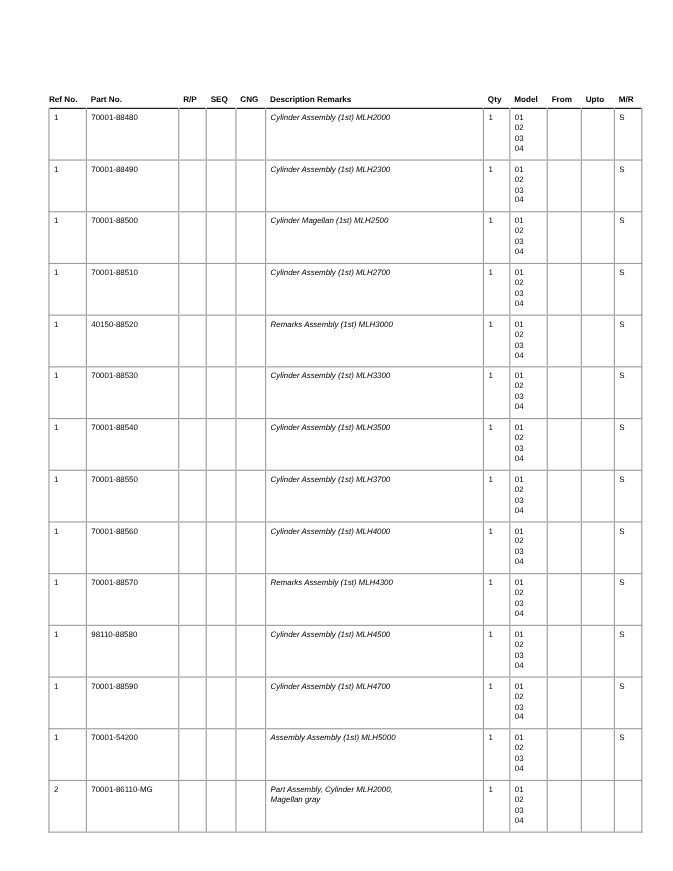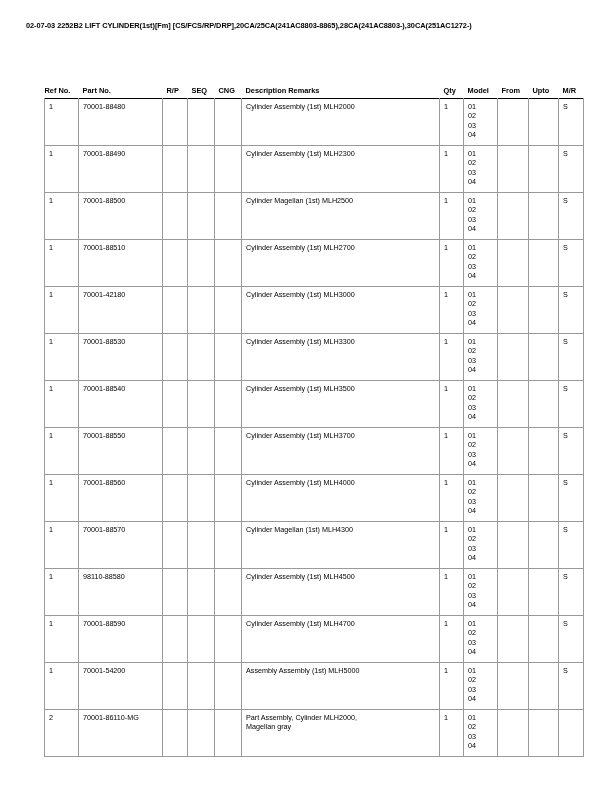--- a/index.html
+++ b/index.html
@@ -99,33 +99,33 @@
     overflow: hidden;
   }
   table.parts tbody td.last-col {
     border-right: 0.7px solid #9a9a9a;
   }
   table.parts tbody tr:first-child td {
     border-top: none;
   }
   table.parts tbody td.cell-desc {
     white-space: pre-line;
+    font-style: italic;
   }
   table.parts tbody td.cell-model {
     white-space: pre-line;
     line-height: 9.4px;
     margin-left: 28px;
   }
 </style>
 </head>
 <body>
 
 <div class="page">
 
-  <div class="doc-title">02-07-03 2252B2 LIFT CYLINDER(1st)[Fm] [CS/FCS/RP/DRP],20CA/25CA(241AC8803-8865),28CA(241AC8803-),30CA(251AC1272-)</div>
 
 
   <div class="table-wrap">
     <table class="parts">
       <colgroup>
         <col class="c-ref">
           <col class="c-part">
           <col class="c-rp">
           <col class="c-seq">
         <col class="c-cng">
@@ -211,25 +211,25 @@
             <td class="cell-model">01
 02
 03
 04</td>
             <td></td>
             <td></td>
             <td class="last-col">S</td>
           </tr>
           <tr>
             <td>1</td>
-            <td>70001-42180</td>
-            <td></td>
-            <td></td>
-            <td></td>
-            <td class="cell-desc">Cylinder Assembly (1st) MLH3000</td>
+            <td>40150-88520</td>
+            <td></td>
+            <td></td>
+            <td></td>
+            <td class="cell-desc">Remarks Assembly (1st) MLH3000</td>
             <td>1</td>
             <td class="cell-model">01
 02
 03
 04</td>
             <td></td>
             <td></td>
             <td class="last-col">S</td>
           </tr>
           <tr>
@@ -295,21 +295,21 @@
             <td></td>
             <td></td>
             <td class="last-col">S</td>
           </tr>
           <tr>
             <td>1</td>
             <td>70001-88570</td>
             <td></td>
             <td></td>
             <td></td>
-            <td class="cell-desc">Cylinder Magellan (1st) MLH4300</td>
+            <td class="cell-desc">Remarks Assembly (1st) MLH4300</td>
             <td>1</td>
             <td class="cell-model">01
 02
 03
 04</td>
             <td></td>
             <td></td>
             <td class="last-col">S</td>
           </tr>
           <tr>

